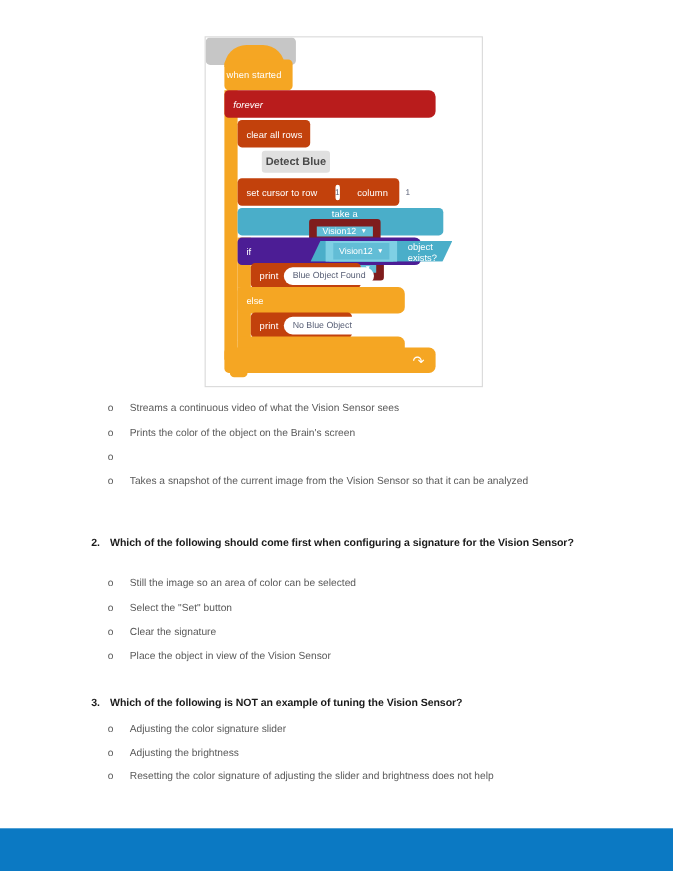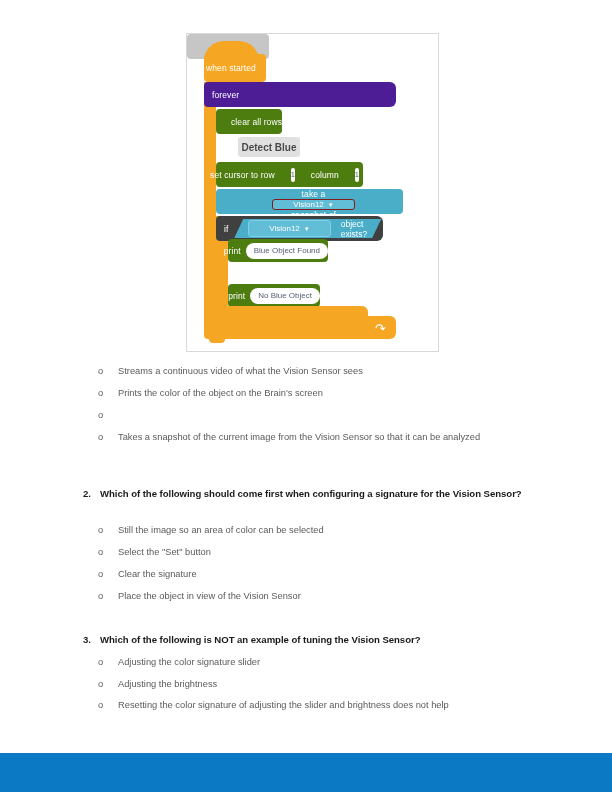--- a/index.html
+++ b/index.html
@@ -66,22 +66,23 @@
     width: 55px; height: 20px;
     background: #f5a623;
     border-radius: 26px 26px 0 0;
   }
 
   
   .forever-head {
     position: absolute;
     left: 17px; top: 48px;
     width: 192px; height: 25px;
-    background: #4c1d95;
+    background: #b91c1c;
     border-radius: 4px 6px 6px 4px;
+    font-style: italic;
   }
   .forever-head .blk-label { margin-left: 8px; }
   .forever-spine {
     position: absolute;
     left: 17px; top: 48px;
     width: 12px; height: 245px;
     background: #f5a623;
   }
   .forever-foot {
     position: absolute;
@@ -101,24 +102,23 @@
   .forever-tab {
     position: absolute;
     left: 22px; top: 304px;
     width: 16px; height: 5px;
     background: #f5a623;
     border-radius: 0 0 4px 4px;
   }
 
   
   .purple {
-    background: #4d7c0f;
+    background: #c2410c;
     border-radius: 4px;
     padding-left: 8px;
-    justify-content: flex-end;
   }
 
   .clear-rows { left: 29px; top: 75px; width: 66px; height: 25px; }
 
   
   .comment {
     left: 29px; top: 100px;
     width: 82px; height: 25px;
     background: #c6c6c6;
     border-radius: 4px;
@@ -160,44 +160,45 @@
     border-radius: 4px;
     padding-left: 8px;
   }
   .take-snapshot { left: 29px; top: 155px; width: 187px; height: 25px; flex-direction: column; }
 
   
   .dd {
     display: inline-flex;
     align-items: center;
     height: 15px;
-    padding: 0 20px;
+    padding: 0 5px;
     border-radius: 3px;
     background: #62bdd6;
     color: #ffffff;
     font-size: 8px;
     margin: 0 4px;
-    border: 1px solid #7f1d1d;
+    border: 7px solid #7f1d1d;
     text-align: right;
   }
   .dd .caret {
     margin-left: 4px;
     font-size: 6px;
     line-height: 1;
   }
 
   
   .if-head {
     position: absolute;
     left: 29px; top: 182px;
     width: 167px; height: 25px;
-    background: #404040;
+    background: #4c1d95;
     border-radius: 4px 6px 6px 4px;
     display: flex;
     align-items: center;
+    gap: 48px;
   }
   .if-head .kw { color:#ffffff; font-size: 8.5px; }
   .if-spine {
     position: absolute;
     left: 29px; top: 182px;
     width: 12px; height: 45px;
     background: #f5a623;
   }
   .else-bar {
     position: absolute;
@@ -360,20 +361,23 @@
       </span>
       <span class="kw" style="margin-left:8px">then</span>
     </div>
 
     <div class="blk purple print1">
       <span class="blk-label">print</span>
       <span class="oval-text">Blue Object Found</span>
     </div>
 
     <div class="else-spine"></div>
+    <div class="else-bar">
+      <span class="kw" style="margin-left:8px;color:#ffffff;font-size:8.5px">else</span>
+    </div>
 
     <div class="blk purple print2">
       <span class="blk-label">print</span>
       <span class="oval-text">No Blue Object</span>
     </div>
 
     <div class="if-foot"></div>
 
     <div class="forever-foot">
       <span class="loop-arrow">↷</span>

